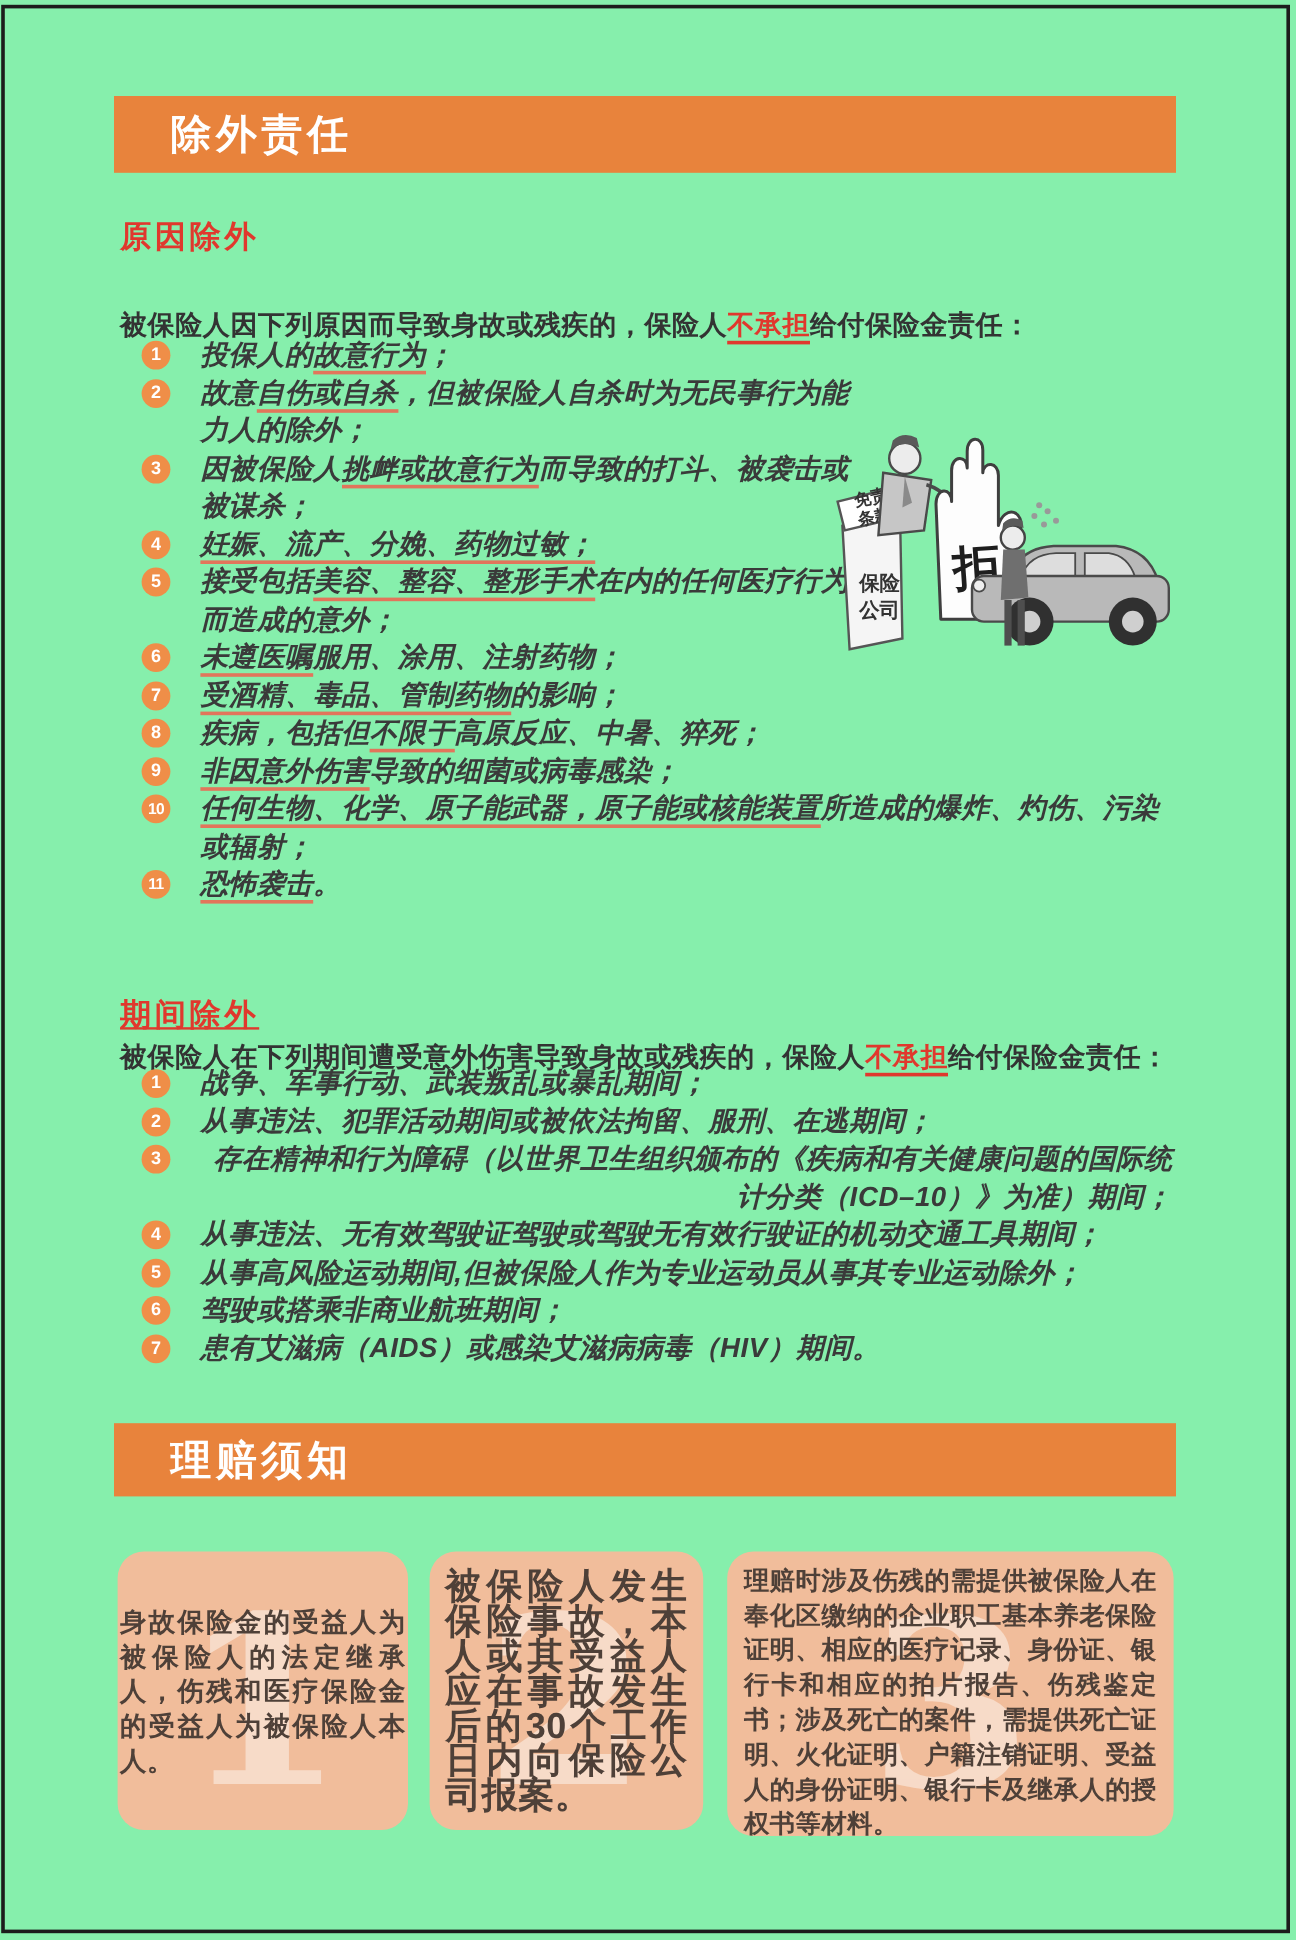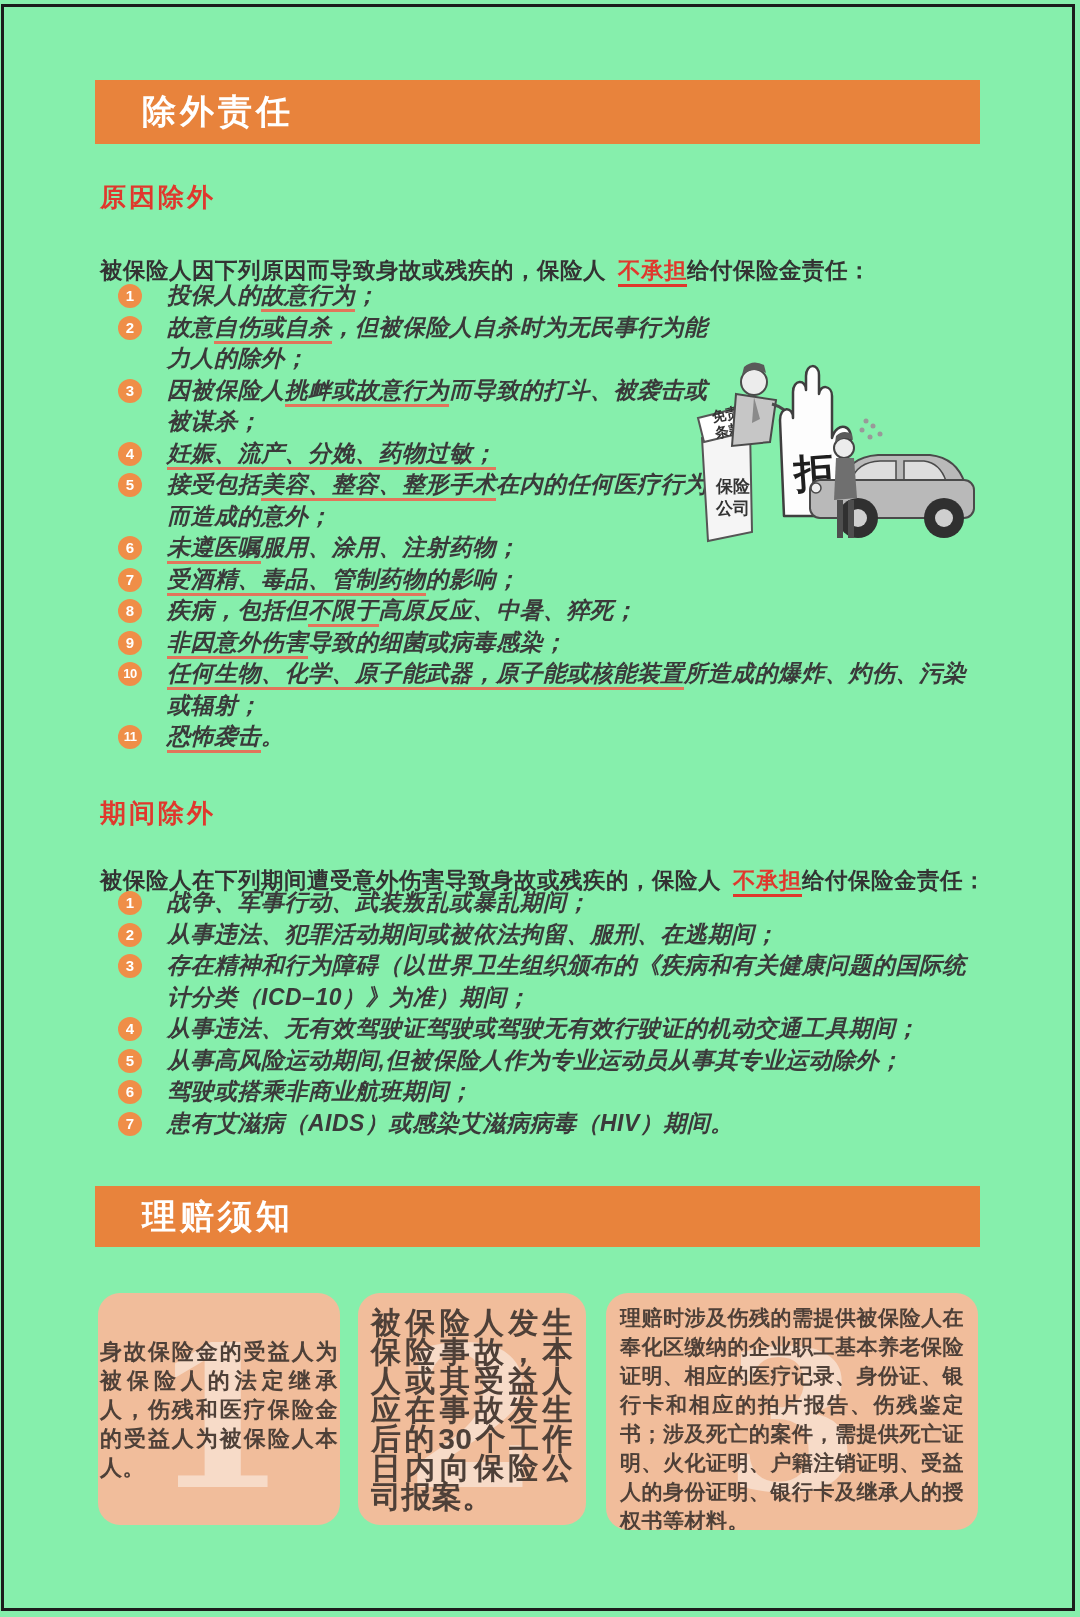--- a/index.html
+++ b/index.html
@@ -9,41 +9,41 @@
   }
   .frame{position:absolute;left:1px;top:4px;right:5px;bottom:6px;border:3px solid #1c1c1c;pointer-events:none;}
   
   .bar{position:absolute;left:95px;width:885px;height:64px;background:#E8833C;display:flex;align-items:center;}
   .bar .bar-title{color:#ffffff;font-size:34px;letter-spacing:4px;padding-left:47px;}
   .bar1{top:80px;}
   .bar2{top:1186px;height:61px;}
   
   .subhead{position:absolute;left:100px;font-size:26px;letter-spacing:3px;color:#E0382D;}
   .subhead1{top:180px;}
-  .subhead2{top:796px;}
+  .subhead2{top:828px;text-decoration:underline;}
   
   .intro{position:absolute;left:100px;font-size:22.5px;letter-spacing:0.5px;color:#333333;line-height:30px;}
   .intro1{top:233px;}
   .intro2{top:843px;}
-  .seg-red{color:#E0382D;margin-left:12px;}
+  .seg-red{color:#E0382D;}
   .seg-u{border-bottom:3px solid #E2755B;padding-bottom:1px;}
   .seg-red.seg-u{border-bottom-color:#E0382D;}
   
   .excl-list{position:absolute;left:118px;margin:0;padding:0;list-style:none;}
   .list1{top:280px;width:860px;}
   .list2{top:887px;width:860px;}
   .excl-list li{display:flex;align-items:flex-start;line-height:31.5px;}
   .badge{
     flex:0 0 24px;height:24px;margin-top:4px;margin-right:25px;border-radius:50%;
     background:#EF8E48;color:#ffffff;font-size:15px;line-height:24px;text-align:center;
   }
   .badge.two{font-size:13px;letter-spacing:-0.5px;}
   .itext{font-size:23px;letter-spacing:0.5px;color:#3a3a3a;max-width:552px;font-style:italic;}
   .list1 li.wide .itext{max-width:806px;}
-  .list2 .itext{max-width:810px;}
+  .list2 .itext{max-width:810px;text-align:right;}
   
   .illo{position:absolute;left:692px;top:342px;width:288px;height:218px;}
   
   .notice-box{
     position:absolute;background:#F1BD9B;border-radius:22px;overflow:hidden;
     display:flex;align-items:center;color:#4E4038;
   }
   .box1{left:98px;top:1293px;width:242px;height:232px;}
   .box2{left:358px;top:1293px;width:228px;height:232px;}
   .box3{left:606px;top:1293px;width:372px;height:237px;}

